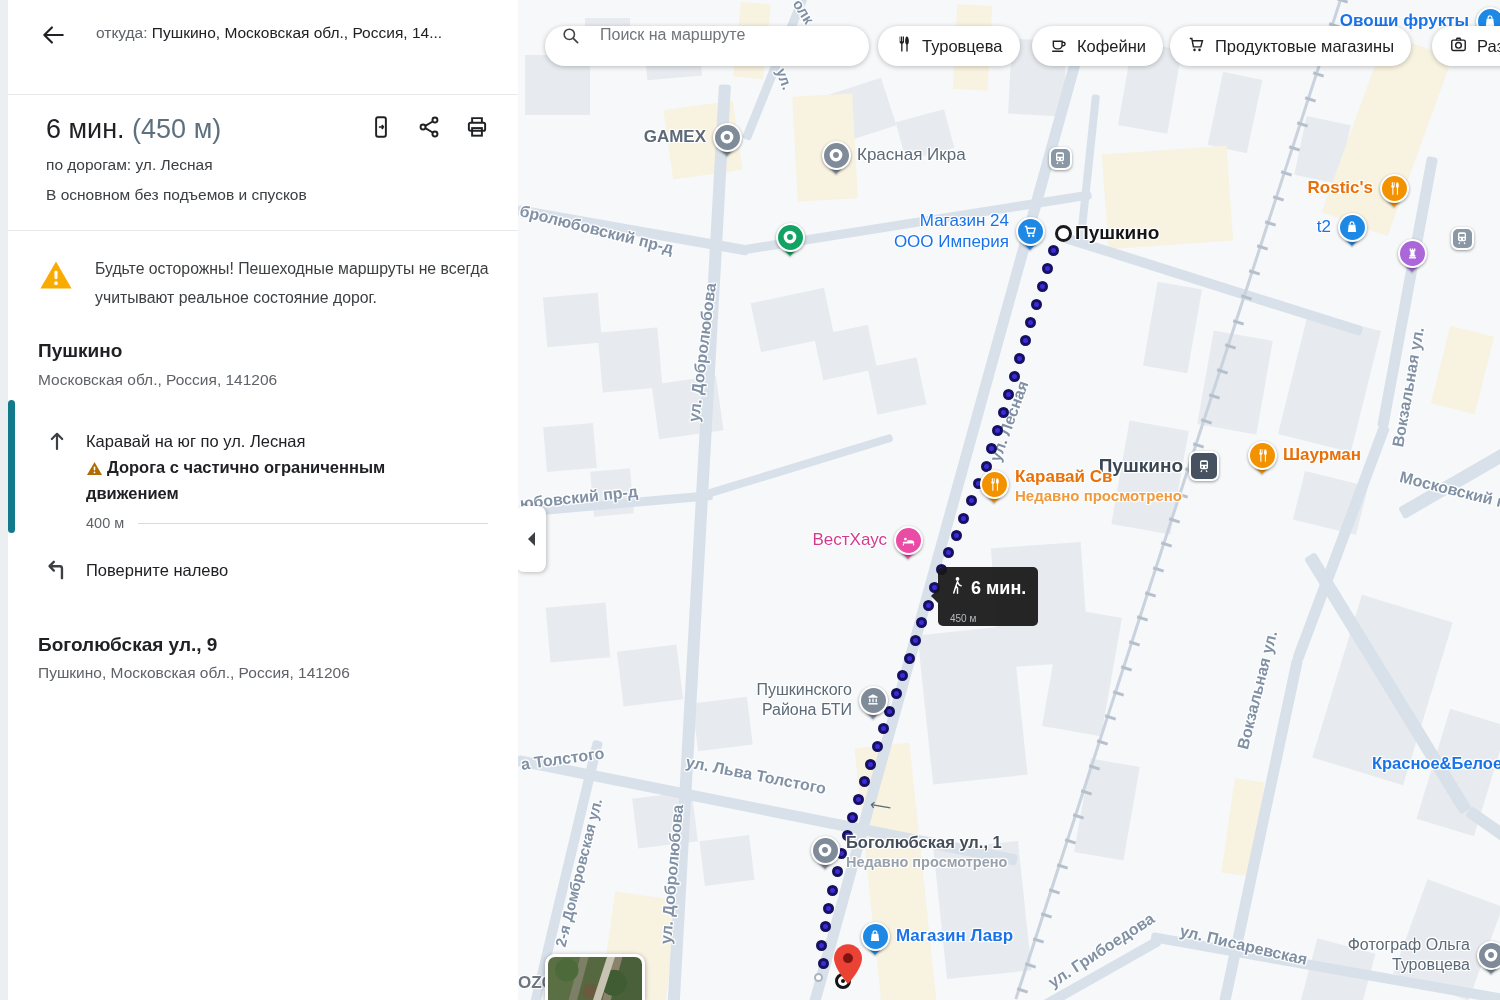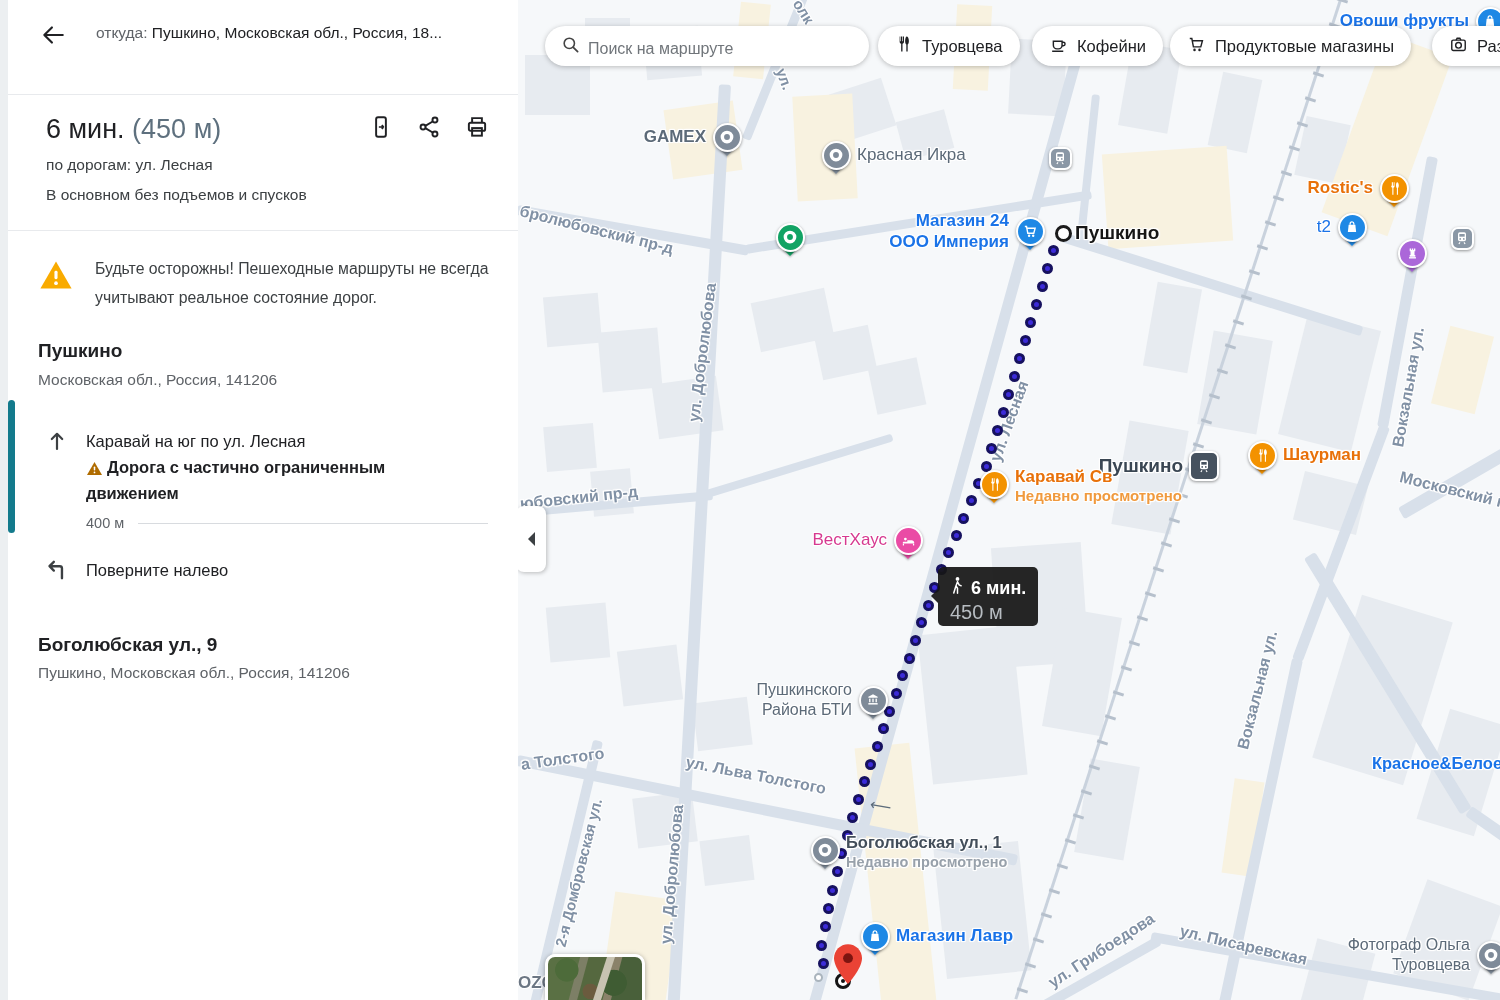--- a/index.html
+++ b/index.html
@@ -50,33 +50,33 @@
   .poi-label { position:absolute; white-space:nowrap; line-height:1.25;
     text-shadow:0 0 3px #fff,0 0 3px #fff,1px 1px 0 #fff,-1px -1px 0 #fff,1px -1px 0 #fff,-1px 1px 0 #fff; }
   .pin { position:absolute; display:flex; align-items:center; justify-content:center;
     border:2px solid #fff; box-shadow:0 1px 3px rgba(0,0,0,.4); }
   .pin.round { border-radius:50%; }
   .pin.sq { border-radius:7px; }
   .pin-tail { position:absolute; width:10px; height:10px; transform:rotate(45deg); z-index:-1; box-shadow:1px 1px 2px rgba(0,0,0,.25); }
 
   
   .searchbar { position:absolute; left:27px; top:26px; width:324px; height:40px; background:#fff; border-radius:22px;
-    box-shadow:0 1px 5px rgba(0,0,0,.25); display:flex; align-items:flex-end; padding:8px 16px; gap:8px; z-index:70; }
+    box-shadow:0 1px 5px rgba(0,0,0,.25); display:flex; align-items:flex-start; padding:0 16px; gap:20px; z-index:70; }
   .searchbar input { border:none; outline:none; font-size:16px; color:#202124; width:240px; font-family:inherit; background:transparent; }
   .searchbar input::placeholder { color:#70757a; }
   .chip { position:absolute; top:26px; height:40px; background:#fff; border-radius:21px; box-shadow:0 1px 5px rgba(0,0,0,.25);
     display:flex; align-items:center; padding:0 17px; gap:9px; font-size:16.5px; color:#202124; cursor:pointer; z-index:70; white-space:nowrap; }
   .chip svg { flex:0 0 auto; }
 
   
   .tooltip { position:absolute; left:420px; top:567px; width:100px; height:59px; background:rgba(22,22,22,.93); border-radius:5px;
     z-index:45; color:#fff; padding:9px 10px 0 12px; }
   .tooltip:before { content:""; position:absolute; left:-7px; top:22px; border:7px solid transparent; border-right-color:rgba(22,22,22,.93); border-left:none; }
   .tt-row1 { display:flex; align-items:center; gap:6px; font-weight:bold; font-size:18px; }
-  .tt-row2 { font-size:20px; color:#b7bcc1; margin-top:1px; }
+  .tt-row2 { font-size:10px; color:#b7bcc1; margin-top:13px; }
 
   
   .collapse-tab { position:absolute; left:-2px; top:506px; width:30px; height:66px; background:#fff; border-radius:8px;
     box-shadow:1px 1px 4px rgba(0,0,0,.25); z-index:70; cursor:pointer; display:flex; align-items:center; justify-content:center; }
   .collapse-tab .tri { width:0; height:0; border:7px solid transparent; border-right-color:#3c4043; border-left:none; }
 
   
   .dest-pin { position:absolute; z-index:36; }
   .dest-target { position:absolute; width:16px; height:16px; background:#fff; border:3.5px solid #141414; border-radius:50%; z-index:35; }
   .dest-target:after { content:""; position:absolute; left:2.5px; top:2.5px; width:4px; height:4px; background:#141414; border-radius:50%; }
@@ -309,21 +309,21 @@
         </div>
         <div class="pin-tail" style="left: 267px; top: 243.5px; background: rgb(18, 163, 100); z-index: 32;"></div>
         <div class="pin round" style="left: 497.5px; top: 216.5px; width: 29px; height: 29px; background: rgb(30, 136, 229); z-index: 33;">
           <svg width="17" height="17" viewBox="0 0 24 24" fill="none" stroke="#fff" stroke-width="2">
             <path d="M4 5h2.4l1.8 9.5h8.4l1.9-7H7"></path>
             <circle cx="10" cy="18" r="1.7" fill="#fff" stroke="none"></circle>
             <circle cx="15.8" cy="18" r="1.7" fill="#fff" stroke="none"></circle>
           </svg>
         </div>
         <div class="pin-tail" style="left: 507px; top: 237.5px; background: rgb(30, 136, 229); z-index: 32;"></div>
-        <div class="poi-label" style="font-size: 17px; color: rgb(26, 115, 232); font-weight: bold; z-index: 34; right: 491px; text-align: right; top: 209.75px;">
+        <div class="poi-label" style="font-size: 17px; color: rgb(26, 115, 232); font-weight: normal; z-index: 34; right: 491px; text-align: right; top: 209.75px;">
           <div>Магазин 24</div>
           <div>ООО Империя</div>
         </div>
         <div class="pin sq" style="left: 530.5px; top: 146.5px; width: 23px; height: 23px; background: rgb(138, 151, 165); z-index: 33;">
           <svg width="16" height="16" viewBox="0 0 24 24">
             <rect x="6" y="3.5" width="12" height="13.5" rx="2.6" fill="#fff"></rect>
             <rect x="8" y="6" width="8" height="4" fill="#8a97a5"></rect>
             <circle cx="9.3" cy="13.4" r="1.3" fill="#8a97a5"></circle>
             <circle cx="14.7" cy="13.4" r="1.3" fill="#8a97a5"></circle>
             <path d="M9 18.5 7.3 21M15 18.5 16.7 21" stroke="#fff" stroke-width="1.7"></path>
@@ -537,21 +537,21 @@
     <div class="gutter"></div>
     <div class="scroll-thumb"></div>
 
     <div class="p-header">
       <span class="back-btn">
         <svg width="30" height="26" viewBox="0 0 24 24" fill="none" stroke="currentColor" stroke-width="2" stroke-linecap="round" stroke-linejoin="round">
             <path d="M21 12H4M11 5l-7 7 7 7"></path>
           </svg>
       </span>
       <div class="hdr-lines">
-        <div class="row"><span class="muted">откуда:</span> <span>Пушкино, Московская обл., Россия, 18...</span></div>
+        <div class="row"><span class="muted">откуда:</span> <span>Пушкино, Московская обл., Россия, 14...</span></div>
       </div>
     </div>
 
     <div class="p-summary">
       <div class="time-row">
         <span>6 мин.</span>
         <span class="dist"> </span><span class="dist">(450 м)</span>
       </div>
       <div class="action-icons">
         <span class="ai">

